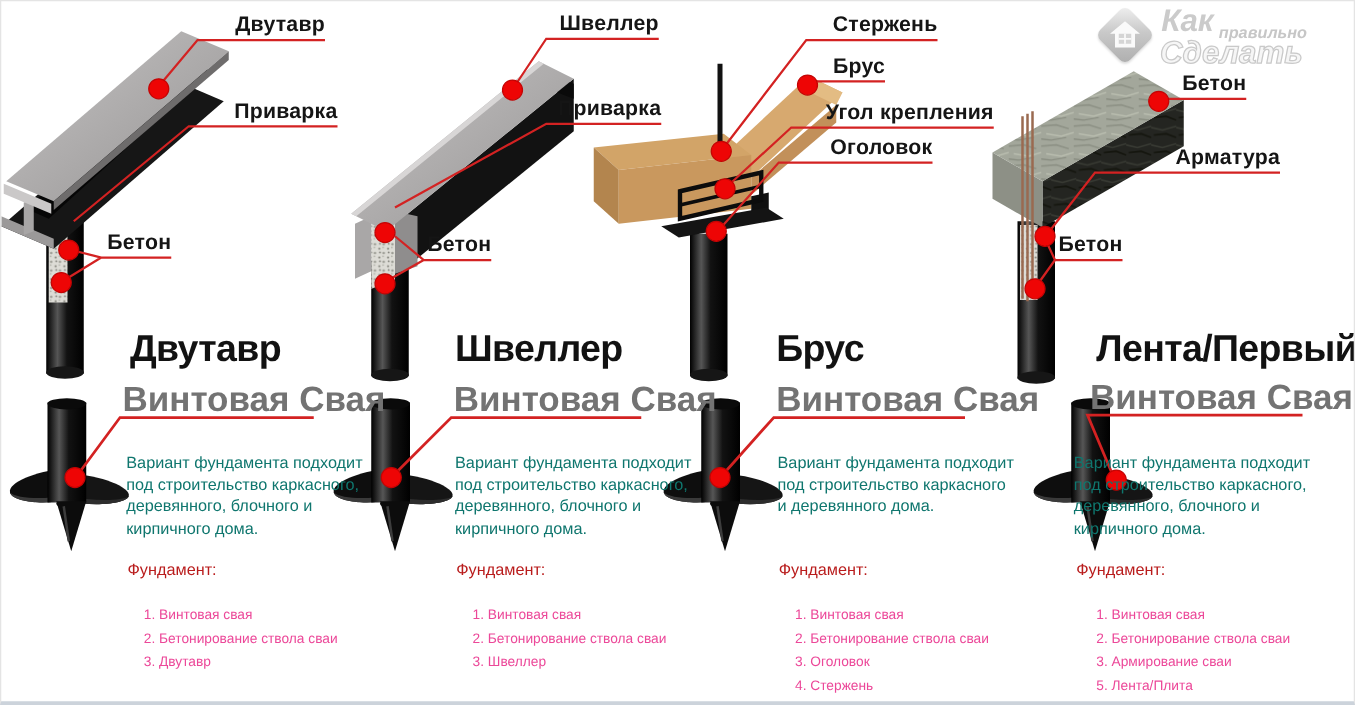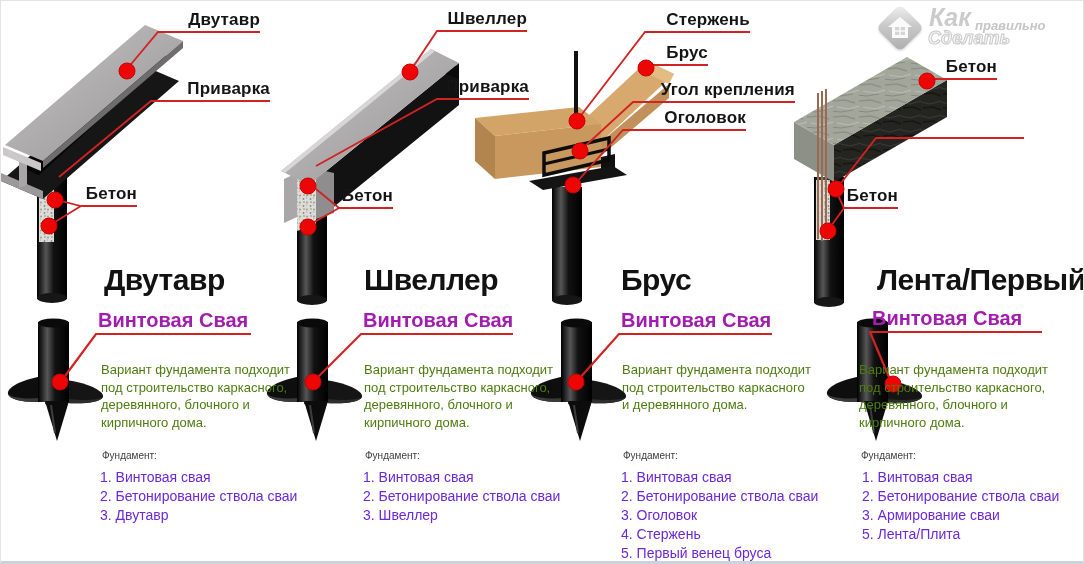--- a/index.html
+++ b/index.html
@@ -12,48 +12,48 @@
   .art{position:absolute;left:0;top:0;}
   .callout{
     position:absolute;font-weight:bold;font-size:17px;color:#151515;
     text-align:right;white-space:nowrap;line-height:20px;letter-spacing:.2px;
   }
   .title{
     position:absolute;margin:0;font-size:30px;font-weight:bold;color:#121212;
     white-space:nowrap;letter-spacing:-0.5px;line-height:32px;
   }
   .subtitle{
-    position:absolute;margin:0;font-size:20px;font-weight:bold;color:#a21caf;
+    position:absolute;margin:0;font-size:28px;font-weight:bold;color:#737373;
     white-space:nowrap;line-height:22px;
   }
   .desc{
-    position:absolute;margin:0;width:192px;font-size:13px;color:#4d7c0f;
+    position:absolute;margin:0;width:192px;font-size:13px;color:#0f766e;
     line-height:17.6px;
   }
   .found-label{
-    position:absolute;font-size:10px;color:#404040;line-height:16px;
+    position:absolute;font-size:13px;color:#b91c1c;line-height:16px;
   }
   .steps{
-    position:absolute;margin:0;padding:0;list-style:none;font-size:14px;
-    color:#6d28d9;
+    position:absolute;margin:15px;padding:0;list-style:none;font-size:11px;
+    color:#ec4899;
   }
   .steps li{line-height:19px;white-space:nowrap;}
   
   .watermark{position:absolute;left:868px;top:2px;width:214px;height:56px;}
   .wm-diamond{
     position:absolute;left:14px;top:8px;width:34px;height:34px;border-radius:6px;
     background:linear-gradient(135deg,#f2f2f2 0%,#cicic1 40%,#b2b2b2 100%);
     background:linear-gradient(135deg,#f2f2f2 0%,#c9c9c9 45%,#adadad 100%);
     transform:rotate(45deg);box-shadow:1px 1px 2px rgba(0,0,0,.15);
   }
   .wm-house{position:absolute;left:4px;top:4px;width:26px;height:26px;transform:rotate(-45deg);}
   .wm-word1{position:absolute;left:60px;top:0px;font-size:25px;font-weight:bold;font-style:italic;color:#cbcbcb;}
   .wm-word2{position:absolute;left:106px;top:15px;font-size:13px;font-weight:bold;font-style:italic;color:#c6c6c6;}
   .wm-word3{
-    position:absolute;left:59px;top:25px;font-size:18px;font-weight:bold;font-style:italic;
+    position:absolute;left:59px;top:25px;font-size:25px;font-weight:bold;font-style:italic;
     color:rgba(230,230,230,.35);-webkit-text-stroke:1px #c9c9c9;
   }
 </style>
 </head>
 <body>
 
 <div class="canvas">
 
   <svg class="art" width="1084" height="564" viewBox="0 0 1084 564">
     <defs>
@@ -225,20 +225,21 @@
   <span class="callout" style="left:436px;top:8px;width:90px">Швеллер</span>
   <span class="callout" style="left:436px;top:76px;width:92px">Приварка</span>
   <span class="callout" style="left:338px;top:185px;width:54px">Бетон</span>
 
   <span class="callout" style="left:644px;top:9px;width:105px">Стержень</span>
   <span class="callout" style="left:650px;top:42px;width:57px">Брус</span>
   <span class="callout" style="left:622px;top:107px;width:123px">Оголовок</span>
   <span class="callout" style="left:632px;top:79px;width:162px">Угол крепления</span>
 
   <span class="callout" style="left:926px;top:56px;width:70px">Бетон</span>
+  <span class="callout" style="left:875px;top:115px;width:148px">Арматура</span>
   <span class="callout" style="left:843px;top:185px;width:54px">Бетон</span>
 
   <h2 class="title" style="left:103px;top:263px">Двутавр</h2>
   <h3 class="subtitle" style="left:97px;top:308px">Винтовая Свая</h3>
   <p class="desc" style="left:100px;top:360px">Вариант фундамента подходит под строительство каркасного, деревянного, блочного и кирпичного дома.</p>
   <div class="found-label" style="left:101px;top:447px">Фундамент:</div>
   <ul class="steps" style="left:99px;top:467px">
       <li>1. Винтовая свая</li>
       <li>2. Бетонирование ствола сваи</li>
       <li>3. Двутавр</li>

